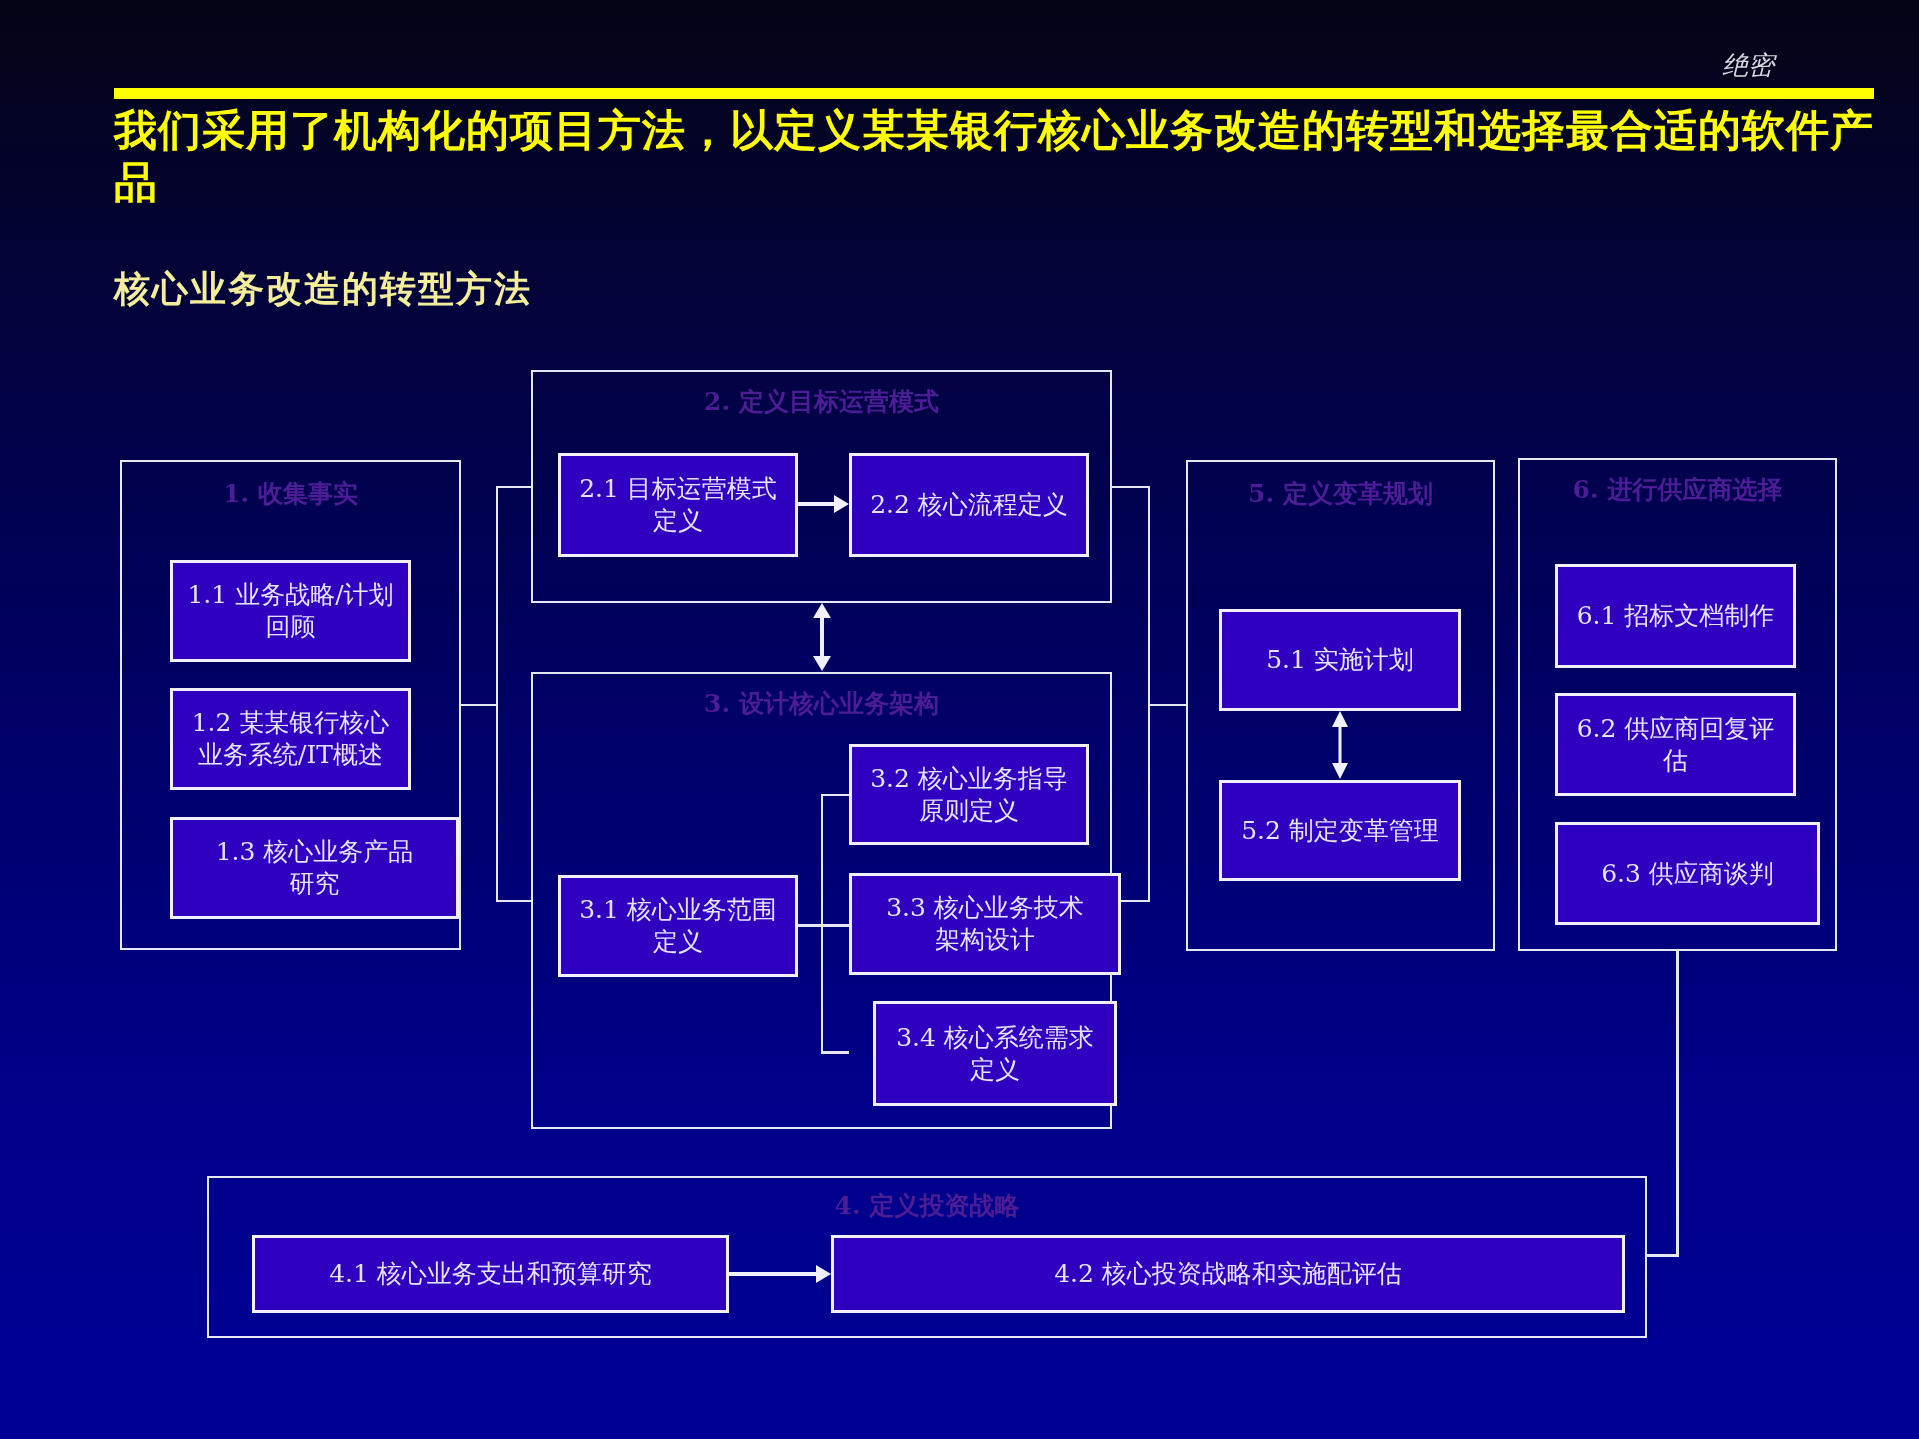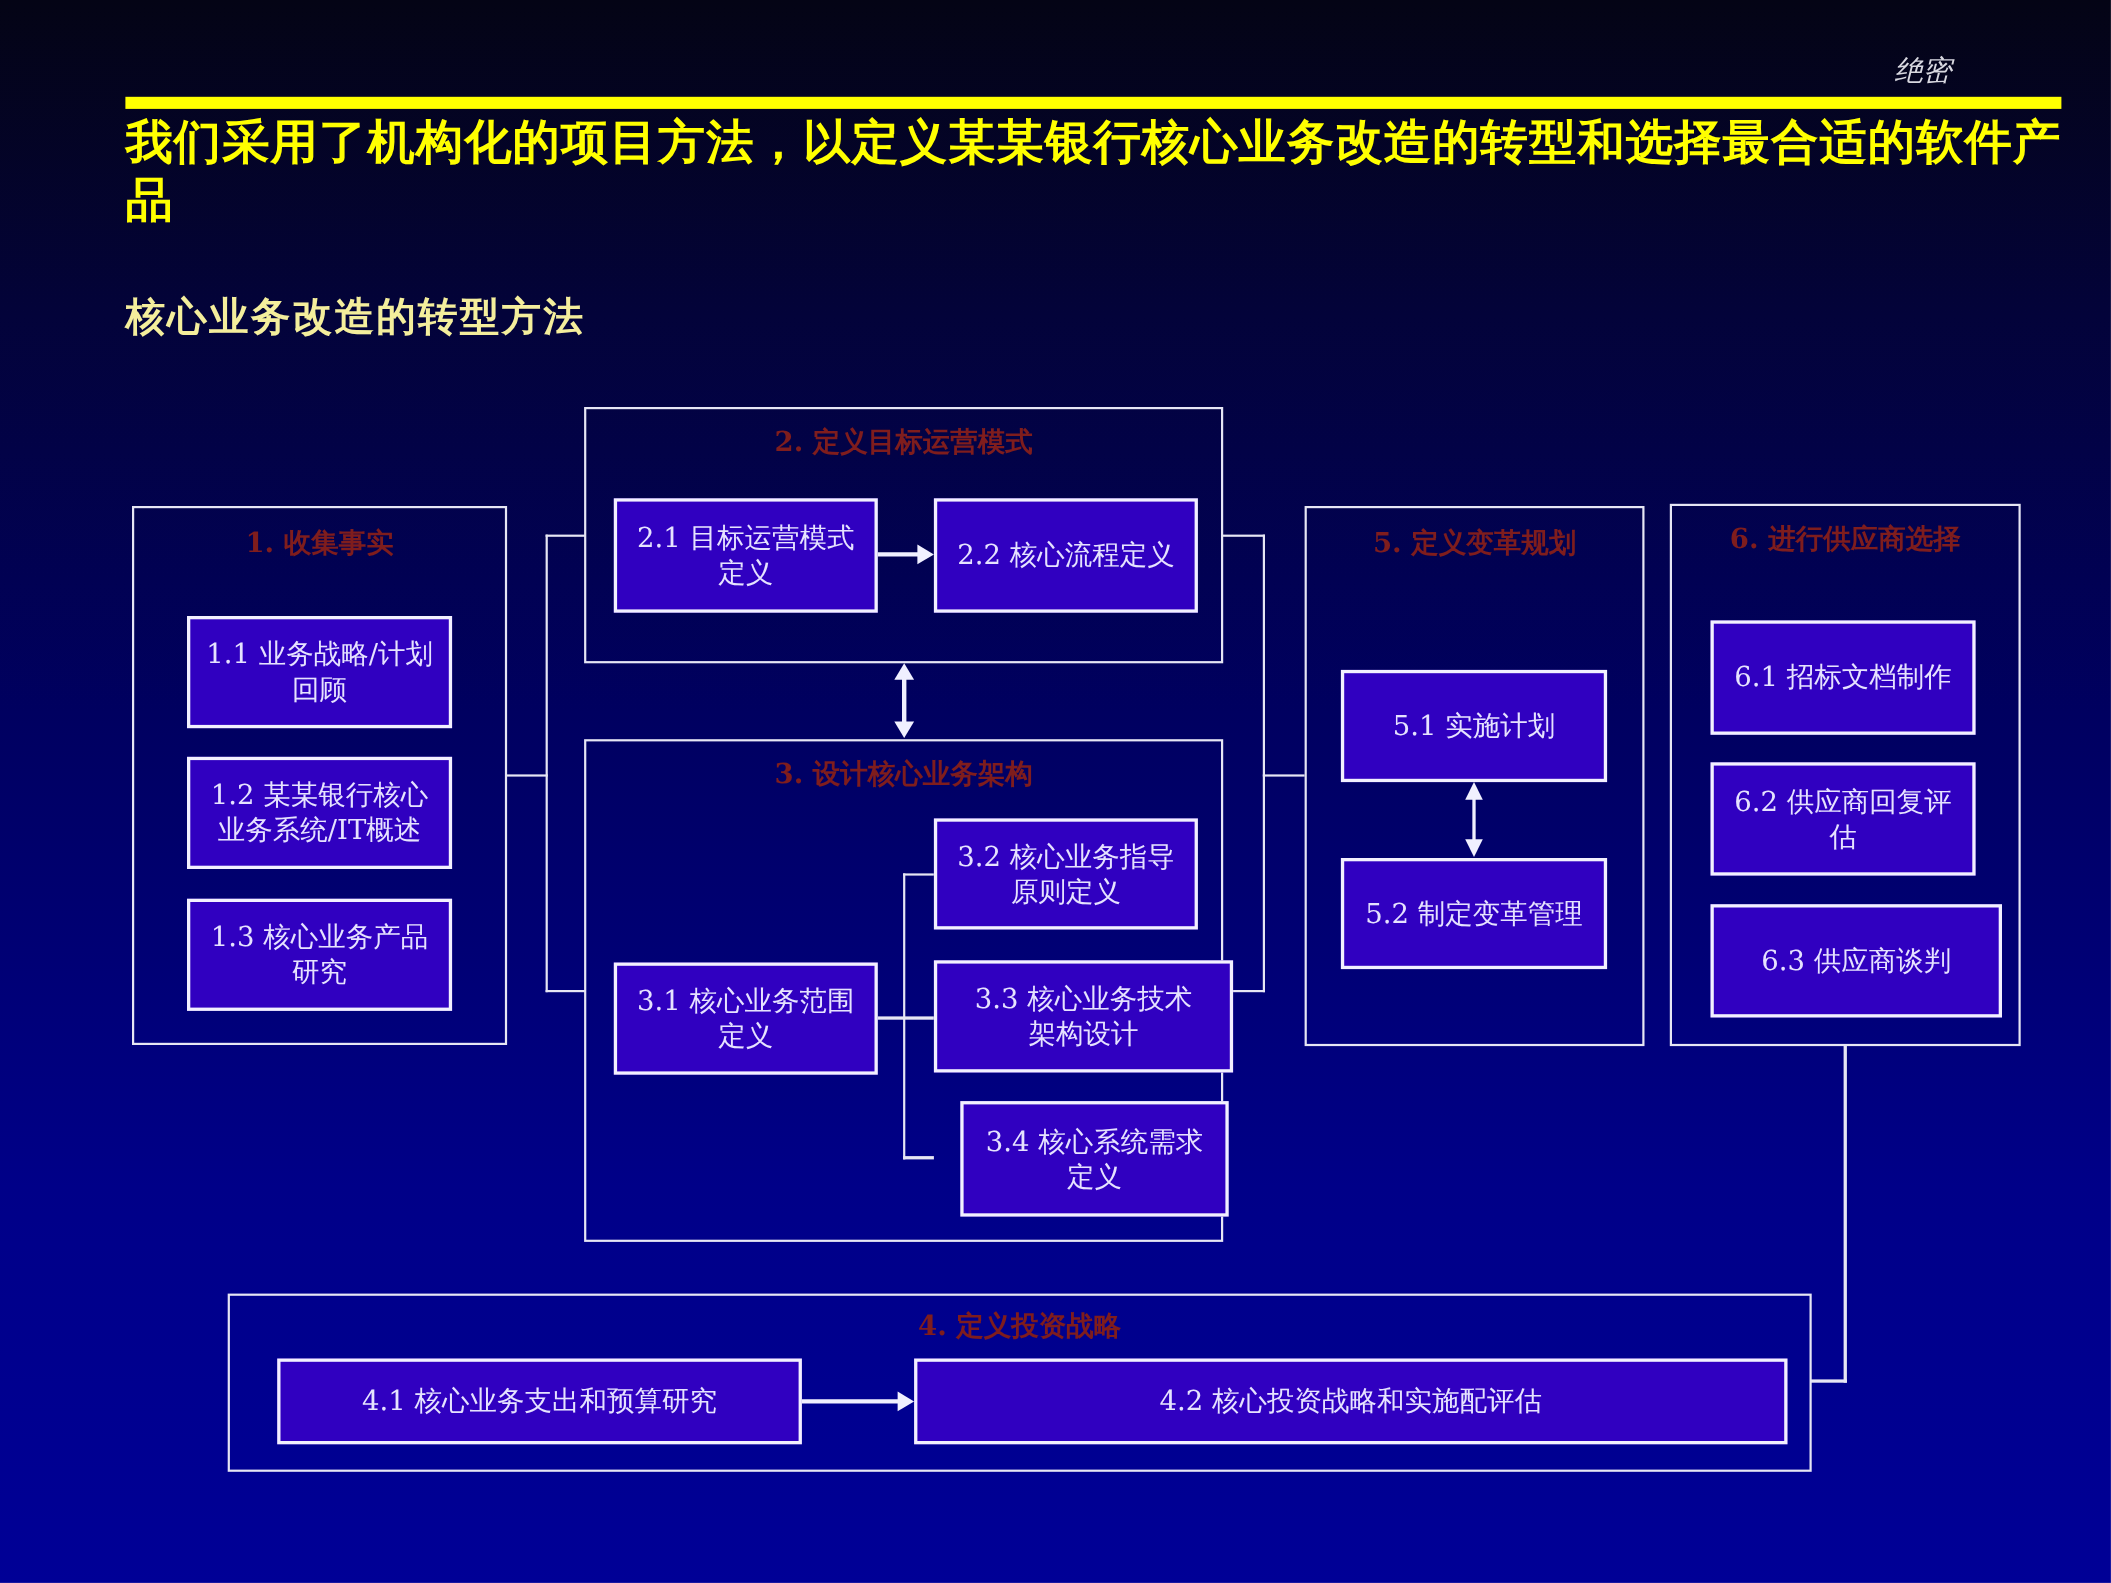--- a/index.html
+++ b/index.html
@@ -7,21 +7,21 @@
     background:linear-gradient(180deg,#040415 0%,#03033a 20%,#000060 45%,#000088 75%,#000096 100%);
     font-family:"DejaVu Serif","Liberation Serif",serif;}
   .abs{position:absolute;}
   .conf{left:1722px;top:48px;width:70px;height:34px;color:#d8d8e0;font-size:26px;font-style:italic;line-height:34px;}
   .rule{left:114px;top:88px;width:1760px;height:11px;background:#ffff00;}
   .title{left:114px;top:104px;width:1760px;color:#ffff00;font-family:"DejaVu Sans","Liberation Sans",sans-serif;
     font-weight:bold;font-size:43px;line-height:52px;letter-spacing:1px;}
   .subtitle{left:114px;top:266px;color:#f4ee9c;font-family:"DejaVu Sans","Liberation Sans",sans-serif;
     font-weight:bold;font-size:36px;line-height:46px;letter-spacing:2px;}
   .group{border:2px solid #e6e6f4;box-sizing:border-box;}
-  .ghead{position:absolute;left:0;right:0;text-align:center;color:#7f1d1d;font-weight:bold;font-size:25px;line-height:32px;}
+  .ghead{position:absolute;left:0;right:0;text-align:center;color:#4c1d95;font-weight:bold;font-size:25px;line-height:32px;}
   .task{background:#3000c0;border:3px solid #f2f0ff;box-sizing:border-box;color:#e6e2ff;font-size:25px;
     line-height:32px;text-align:center;display:flex;align-items:center;justify-content:center;padding:0 6px;}
   .task span{display:block;}
   .ln{background:#e6e6f4;}
   svg.arrows{position:absolute;left:0;top:0;}
 </style>
 </head>
 <body>
 
 <div class="abs conf">绝密</div>
@@ -55,21 +55,21 @@
       <span>1.1 业务战略/计划</span>
       <span>回顾</span>
     </div>
 </div>
 <div class="abs task" style="left:170px;top:688px;width:241px;height:102px;">
   <div>
       <span>1.2 某某银行核心</span>
       <span>业务系统/IT概述</span>
     </div>
 </div>
-<div class="abs task" style="left:170px;top:817px;width:241px;height:102px;">
+<div class="abs task" style="left:170px;top:817px;width:289px;height:102px;">
   <div>
       <span>1.3 核心业务产品</span>
       <span>研究</span>
     </div>
 </div>
 
 <div class="abs group" style="left:531px;top:370px;width:581px;height:233px;">
   <div class="ghead" style="top:14px;">2. 定义目标运营模式</div>
 </div>
 <div class="abs task" style="left:558px;top:453px;width:240px;height:104px;">

